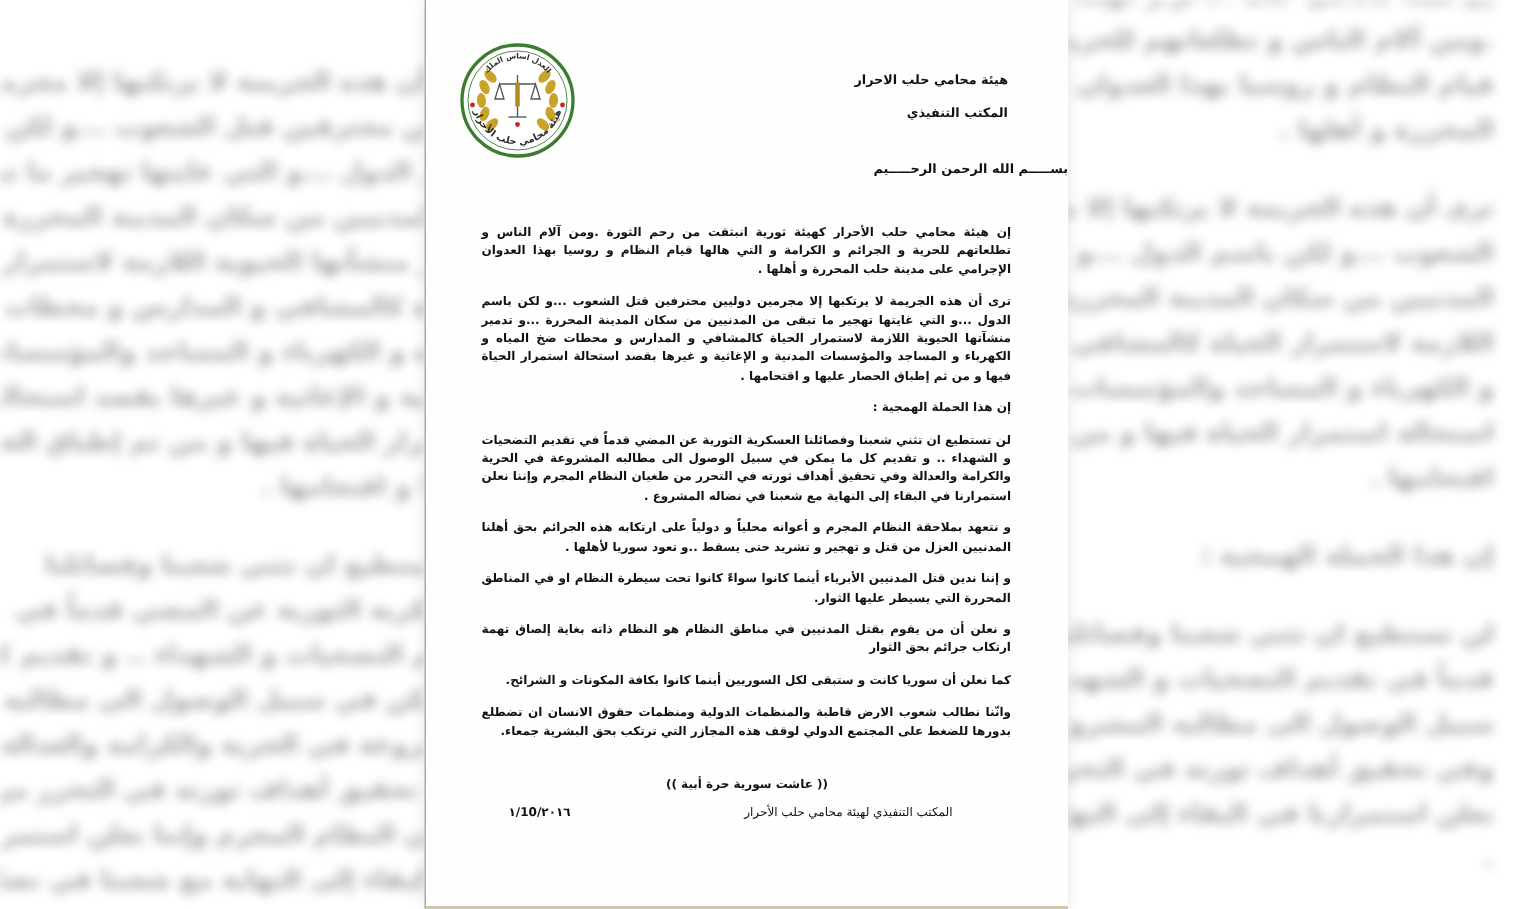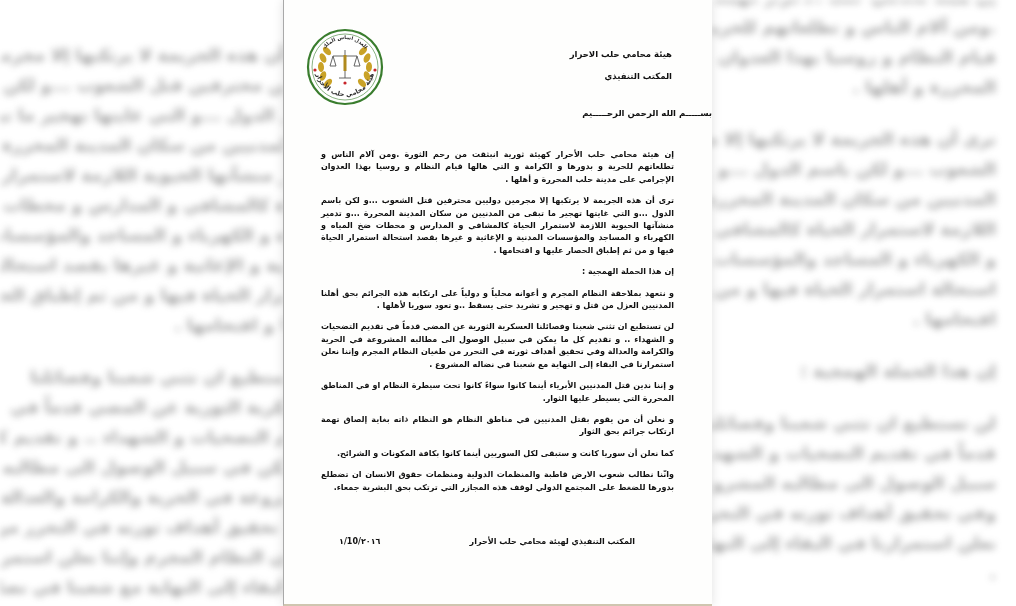--- a/index.html
+++ b/index.html
@@ -50,21 +50,21 @@
     font-size: 8px; font-weight: bold; color: #111; line-height: 12.4px;
   }
   .body-text p { margin: 0 0 9px 0; }
   .body-text .heading { margin: 0 0 9px 0; }
   .closing {
     position: absolute; left: 0; right: 0; top: 518px; text-align: center;
     direction: rtl; font-size: 8px; font-weight: bold; color: #111;
   }
   .signature {
     position: absolute; right: 77px; top: 537px; direction: rtl;
-    font-size: 8px; font-weight: bold; color: #111; margin-left: 20px;
+    font-size: 8px; font-weight: normal; color: #111; margin-left: 20px;
   }
   .date {
     position: absolute; left: 55px; top: 537px; direction: rtl;
     font-size: 8px; font-weight: bold; color: #111;
   }
 </style>
 </head>
 <body>
 
 <div class="bg-blur bg-left">
@@ -127,26 +127,27 @@
   </div>
 
   <div class="header-block">
     <div>هيئة محامي حلب الاحرار</div>
     <div>المكتب التنفيذي</div>
   </div>
 
   <div class="basmala">بســـــم الله الرحمن الرحـــــيم</div>
 
   <div class="body-text">
-    <p>إن هيئة محامي حلب الأحرار كهيئة ثورية انبثقت من رحم الثورة .ومن آلام الناس و تطلعاتهم للحرية و بدورها و الكرامة و التي هالها قيام النظام و روسيا بهذا العدوان الإجرامي على مدينة حلب المحررة و أهلها .</p>
+    <p>إن هيئة محامي حلب الأحرار كهيئة ثورية انبثقت من رحم الثورة .ومن آلام الناس و تطلعاتهم للحرية و الجرائم و الكرامة و التي هالها قيام النظام و روسيا بهذا العدوان الإجرامي على مدينة حلب المحررة و أهلها .</p>
     <p>ترى أن هذه الجريمة لا يرتكبها إلا مجرمين دوليين محترفين قتل الشعوب ...و لكن باسم الدول ...و التي غايتها تهجير ما تبقى من المدنيين من سكان المدينة المحررة ...و تدمير منشآتها الحيوية اللازمة لاستمرار الحياة كالمشافي و المدارس و محطات ضخ المياه و الكهرباء و المساجد والمؤسسات المدنية و الإغاثية و غيرها بقصد استحالة استمرار الحياة فيها و من ثم إطباق الحصار عليها و اقتحامها .</p>
     <p class="heading">إن هذا الحملة الهمجية :</p>
+    <p>لن تستطيع ان تثني شعبنا وفصائلنا العسكرية الثورية عن المضي قدماً في تقديم التضحيات و الشهداء .. و تقديم كل ما يمكن في سبيل الوصول الى مطالبه المشروعة في الحرية والكرامة والعدالة وفي تحقيق أهداف ثورته في التحرر من طغيان النظام المجرم وإننا نعلن استمرارنا في البقاء إلى النهاية مع شعبنا في نضاله المشروع .</p>
     <p>و نتعهد بملاحقة النظام المجرم و أعوانه محلياً و دولياً على ارتكابه هذه الجرائم بحق أهلنا المدنيين العزل من قتل و تهجير و تشريد حتى يسقط ..و تعود سوريا لأهلها .</p>
-    <p>لن تستطيع ان تثني شعبنا وفصائلنا العسكرية الثورية عن المضي قدماً في تقديم التضحيات و الشهداء .. و تقديم كل ما يمكن في سبيل الوصول الى مطالبه المشروعة في الحرية والكرامة والعدالة وفي تحقيق أهداف ثورته في التحرر من طغيان النظام المجرم وإننا نعلن استمرارنا في البقاء إلى النهاية مع شعبنا في نضاله المشروع .</p>
     <p>و إننا ندين قتل المدنيين الأبرياء أينما كانوا سواءً كانوا تحت سيطرة النظام او في المناطق المحررة التي يسيطر عليها الثوار.</p>
     <p>و نعلن أن من يقوم بقتل المدنيين في مناطق النظام هو النظام ذاته بغاية إلصاق تهمة ارتكاب جرائم بحق الثوار</p>
     <p>كما نعلن أن سوريا كانت و ستبقى لكل السوريين أينما كانوا بكافة المكونات و الشرائح.</p>
     <p>وانّنا نطالب شعوب الارض قاطبة والمنظمات الدولية ومنظمات حقوق الانسان ان تضطلع بدورها للضغط على المجتمع الدولي لوقف هذه المجازر التي ترتكب بحق البشرية جمعاء.</p>
   </div>
 
+  <div class="closing">(( عاشت سورية حرة أبية ))</div>
   <div class="signature">المكتب التنفيذي لهيئة محامي حلب الأحرار</div>
   <div class="date">٢٠١٦/10/١</div>
 </div>
 
 </body></html>

